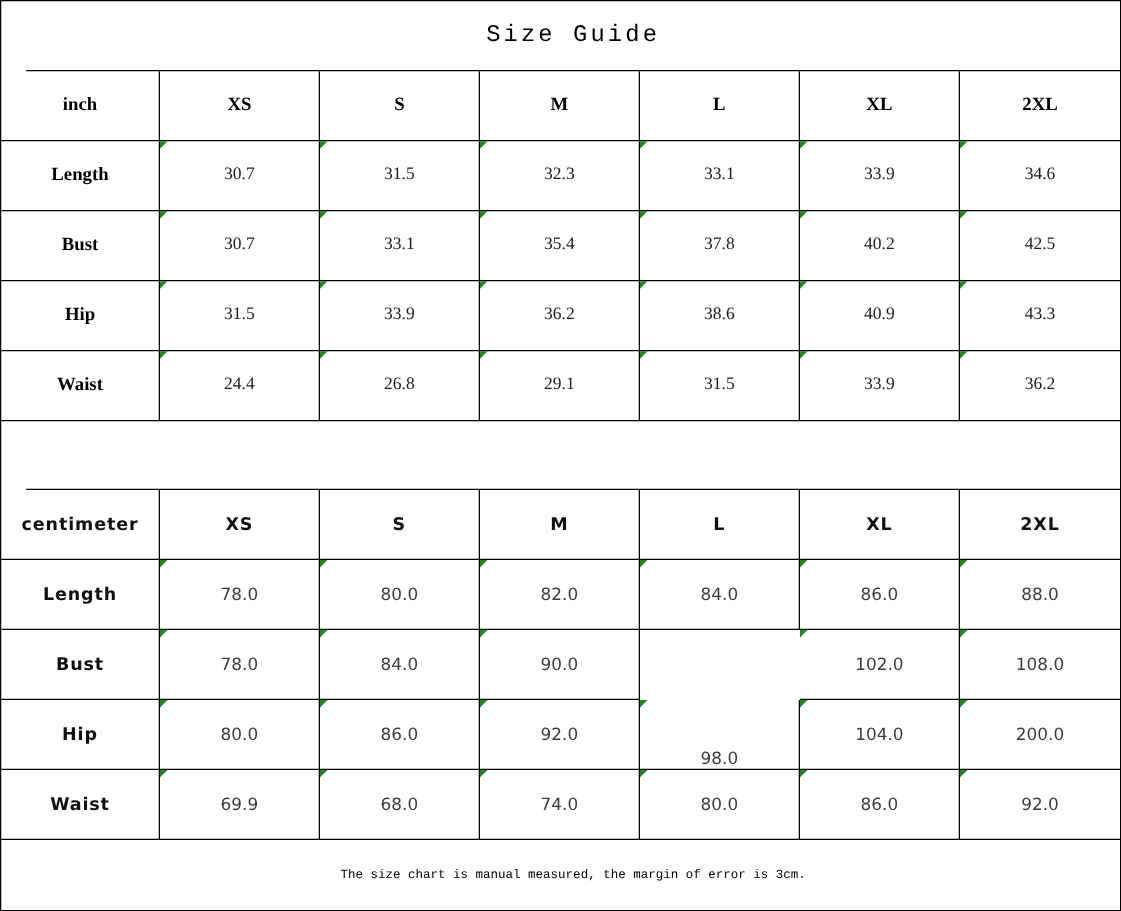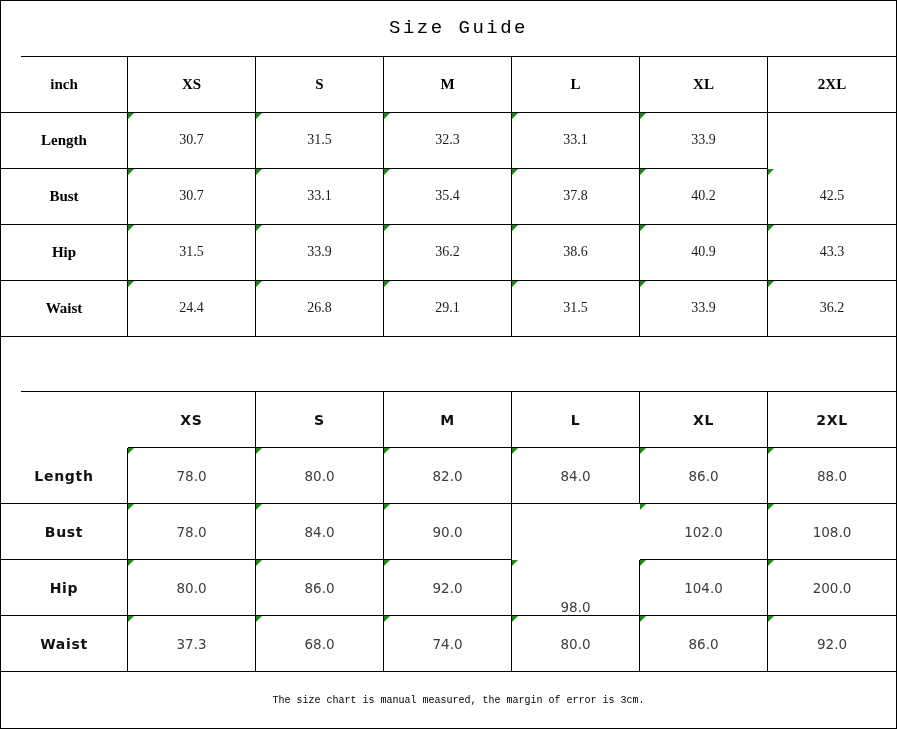--- a/index.html
+++ b/index.html
@@ -104,20 +104,24 @@
       <span>32.3</span>
     </div>
     <div class="cell t-inch val" style="grid-area: 3 / 5;">
       <span class="tri"></span>
       <span>33.1</span>
     </div>
     <div class="cell t-inch val" style="grid-area: 3 / 6;">
       <span class="tri"></span>
       <span>33.9</span>
     </div>
+    <div class="cell t-inch val c-last" style="grid-area: 3 / 7;">
+      <span class="tri"></span>
+      <span>34.6</span>
+    </div>
     <div class="cell t-inch hdr" style="grid-area: 4 / 1;">
       <span>Bust</span>
     </div>
     <div class="cell t-inch val" style="grid-area: 4 / 2;">
       <span class="tri"></span>
       <span>30.7</span>
     </div>
     <div class="cell t-inch val" style="grid-area: 4 / 3;">
       <span class="tri"></span>
       <span>33.1</span>
@@ -185,20 +189,23 @@
       <span>31.5</span>
     </div>
     <div class="cell t-inch val" style="grid-area: 6 / 6;">
       <span class="tri"></span>
       <span>33.9</span>
     </div>
     <div class="cell t-inch val c-last" style="grid-area: 6 / 7;">
       <span class="tri"></span>
       <span>36.2</span>
     </div>
+    <div class="cell t-cm hdr" style="grid-area: 8 / 1;">
+      <span>centimeter</span>
+    </div>
     <div class="cell t-cm hdr" style="grid-area: 8 / 2;">
       <span>XS</span>
     </div>
     <div class="cell t-cm hdr" style="grid-area: 8 / 3;">
       <span>S</span>
     </div>
     <div class="cell t-cm hdr" style="grid-area: 8 / 4;">
       <span>M</span>
     </div>
     <div class="cell t-cm hdr" style="grid-area: 8 / 5;">
@@ -285,21 +292,21 @@
     </div>
     <div class="cell t-cm val c-last" style="grid-area: 11 / 7;">
       <span class="tri"></span>
       <span>200.0</span>
     </div>
     <div class="cell t-cm hdr" style="grid-area: 12 / 1;">
       <span>Waist</span>
     </div>
     <div class="cell t-cm val" style="grid-area: 12 / 2;">
       <span class="tri"></span>
-      <span>37.3</span>
+      <span>69.9</span>
     </div>
     <div class="cell t-cm val" style="grid-area: 12 / 3;">
       <span class="tri"></span>
       <span>68.0</span>
     </div>
     <div class="cell t-cm val" style="grid-area: 12 / 4;">
       <span class="tri"></span>
       <span>74.0</span>
     </div>
     <div class="cell t-cm val" style="grid-area: 12 / 5;">

